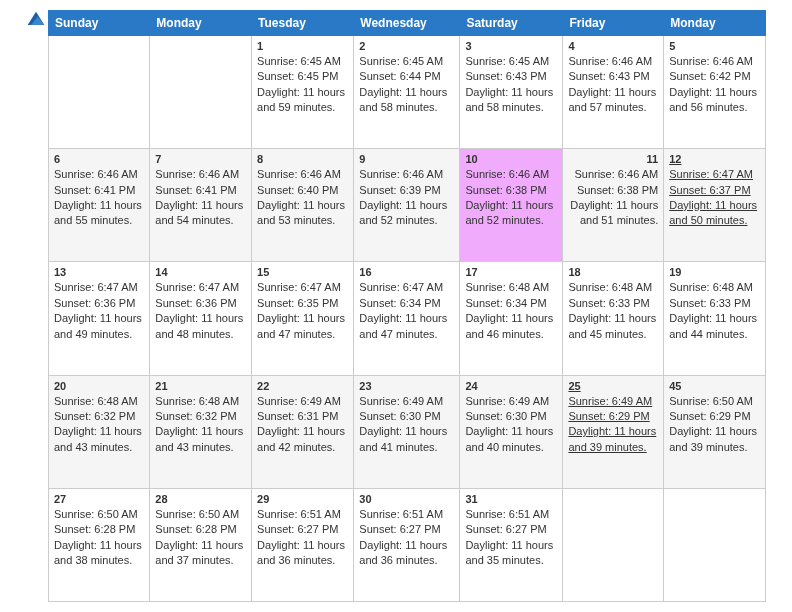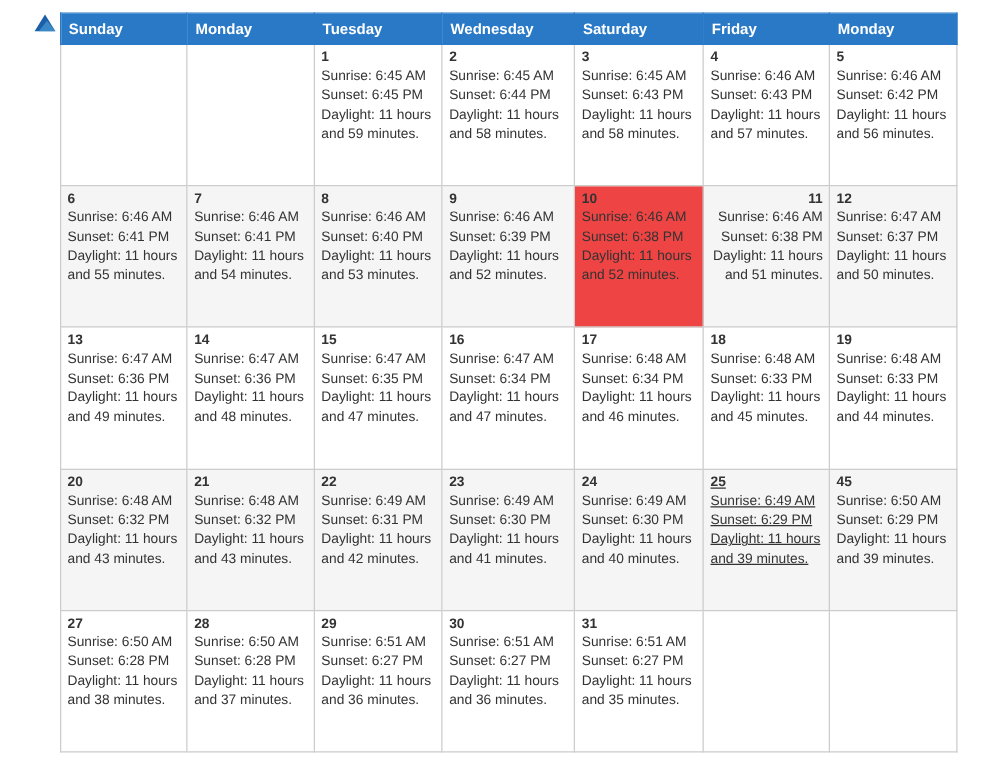--- a/index.html
+++ b/index.html
@@ -172,29 +172,29 @@
             <div class="day-info">Sunrise: 6:46 AM<br>Sunset: 6:41 PM<br>Daylight: 11 hours and 54 minutes.</div>
           </td>
           <td style="background: rgb(245, 245, 245);">
             <span class="day-num">8</span>
             <div class="day-info">Sunrise: 6:46 AM<br>Sunset: 6:40 PM<br>Daylight: 11 hours and 53 minutes.</div>
           </td>
           <td style="background: rgb(245, 245, 245);">
             <span class="day-num">9</span>
             <div class="day-info">Sunrise: 6:46 AM<br>Sunset: 6:39 PM<br>Daylight: 11 hours and 52 minutes.</div>
           </td>
-          <td style="background: #ef4444;">
+          <td style="background: #f0abfc;">
             <span class="day-num">10</span>
             <div class="day-info">Sunrise: 6:46 AM<br>Sunset: 6:38 PM<br>Daylight: 11 hours and 52 minutes.</div>
           </td>
           <td style="background: rgb(245, 245, 245); text-align: right;">
             <span class="day-num">11</span>
             <div class="day-info">Sunrise: 6:46 AM<br>Sunset: 6:38 PM<br>Daylight: 11 hours and 51 minutes.</div>
           </td>
-          <td style="background: rgb(245, 245, 245);">
+          <td style="background: rgb(245, 245, 245); text-decoration: underline;">
             <span class="day-num">12</span>
             <div class="day-info">Sunrise: 6:47 AM<br>Sunset: 6:37 PM<br>Daylight: 11 hours and 50 minutes.</div>
           </td>
         </tr>
         <tr>
           <td>
             <span class="day-num">13</span>
             <div class="day-info">Sunrise: 6:47 AM<br>Sunset: 6:36 PM<br>Daylight: 11 hours and 49 minutes.</div>
           </td>
           <td>

